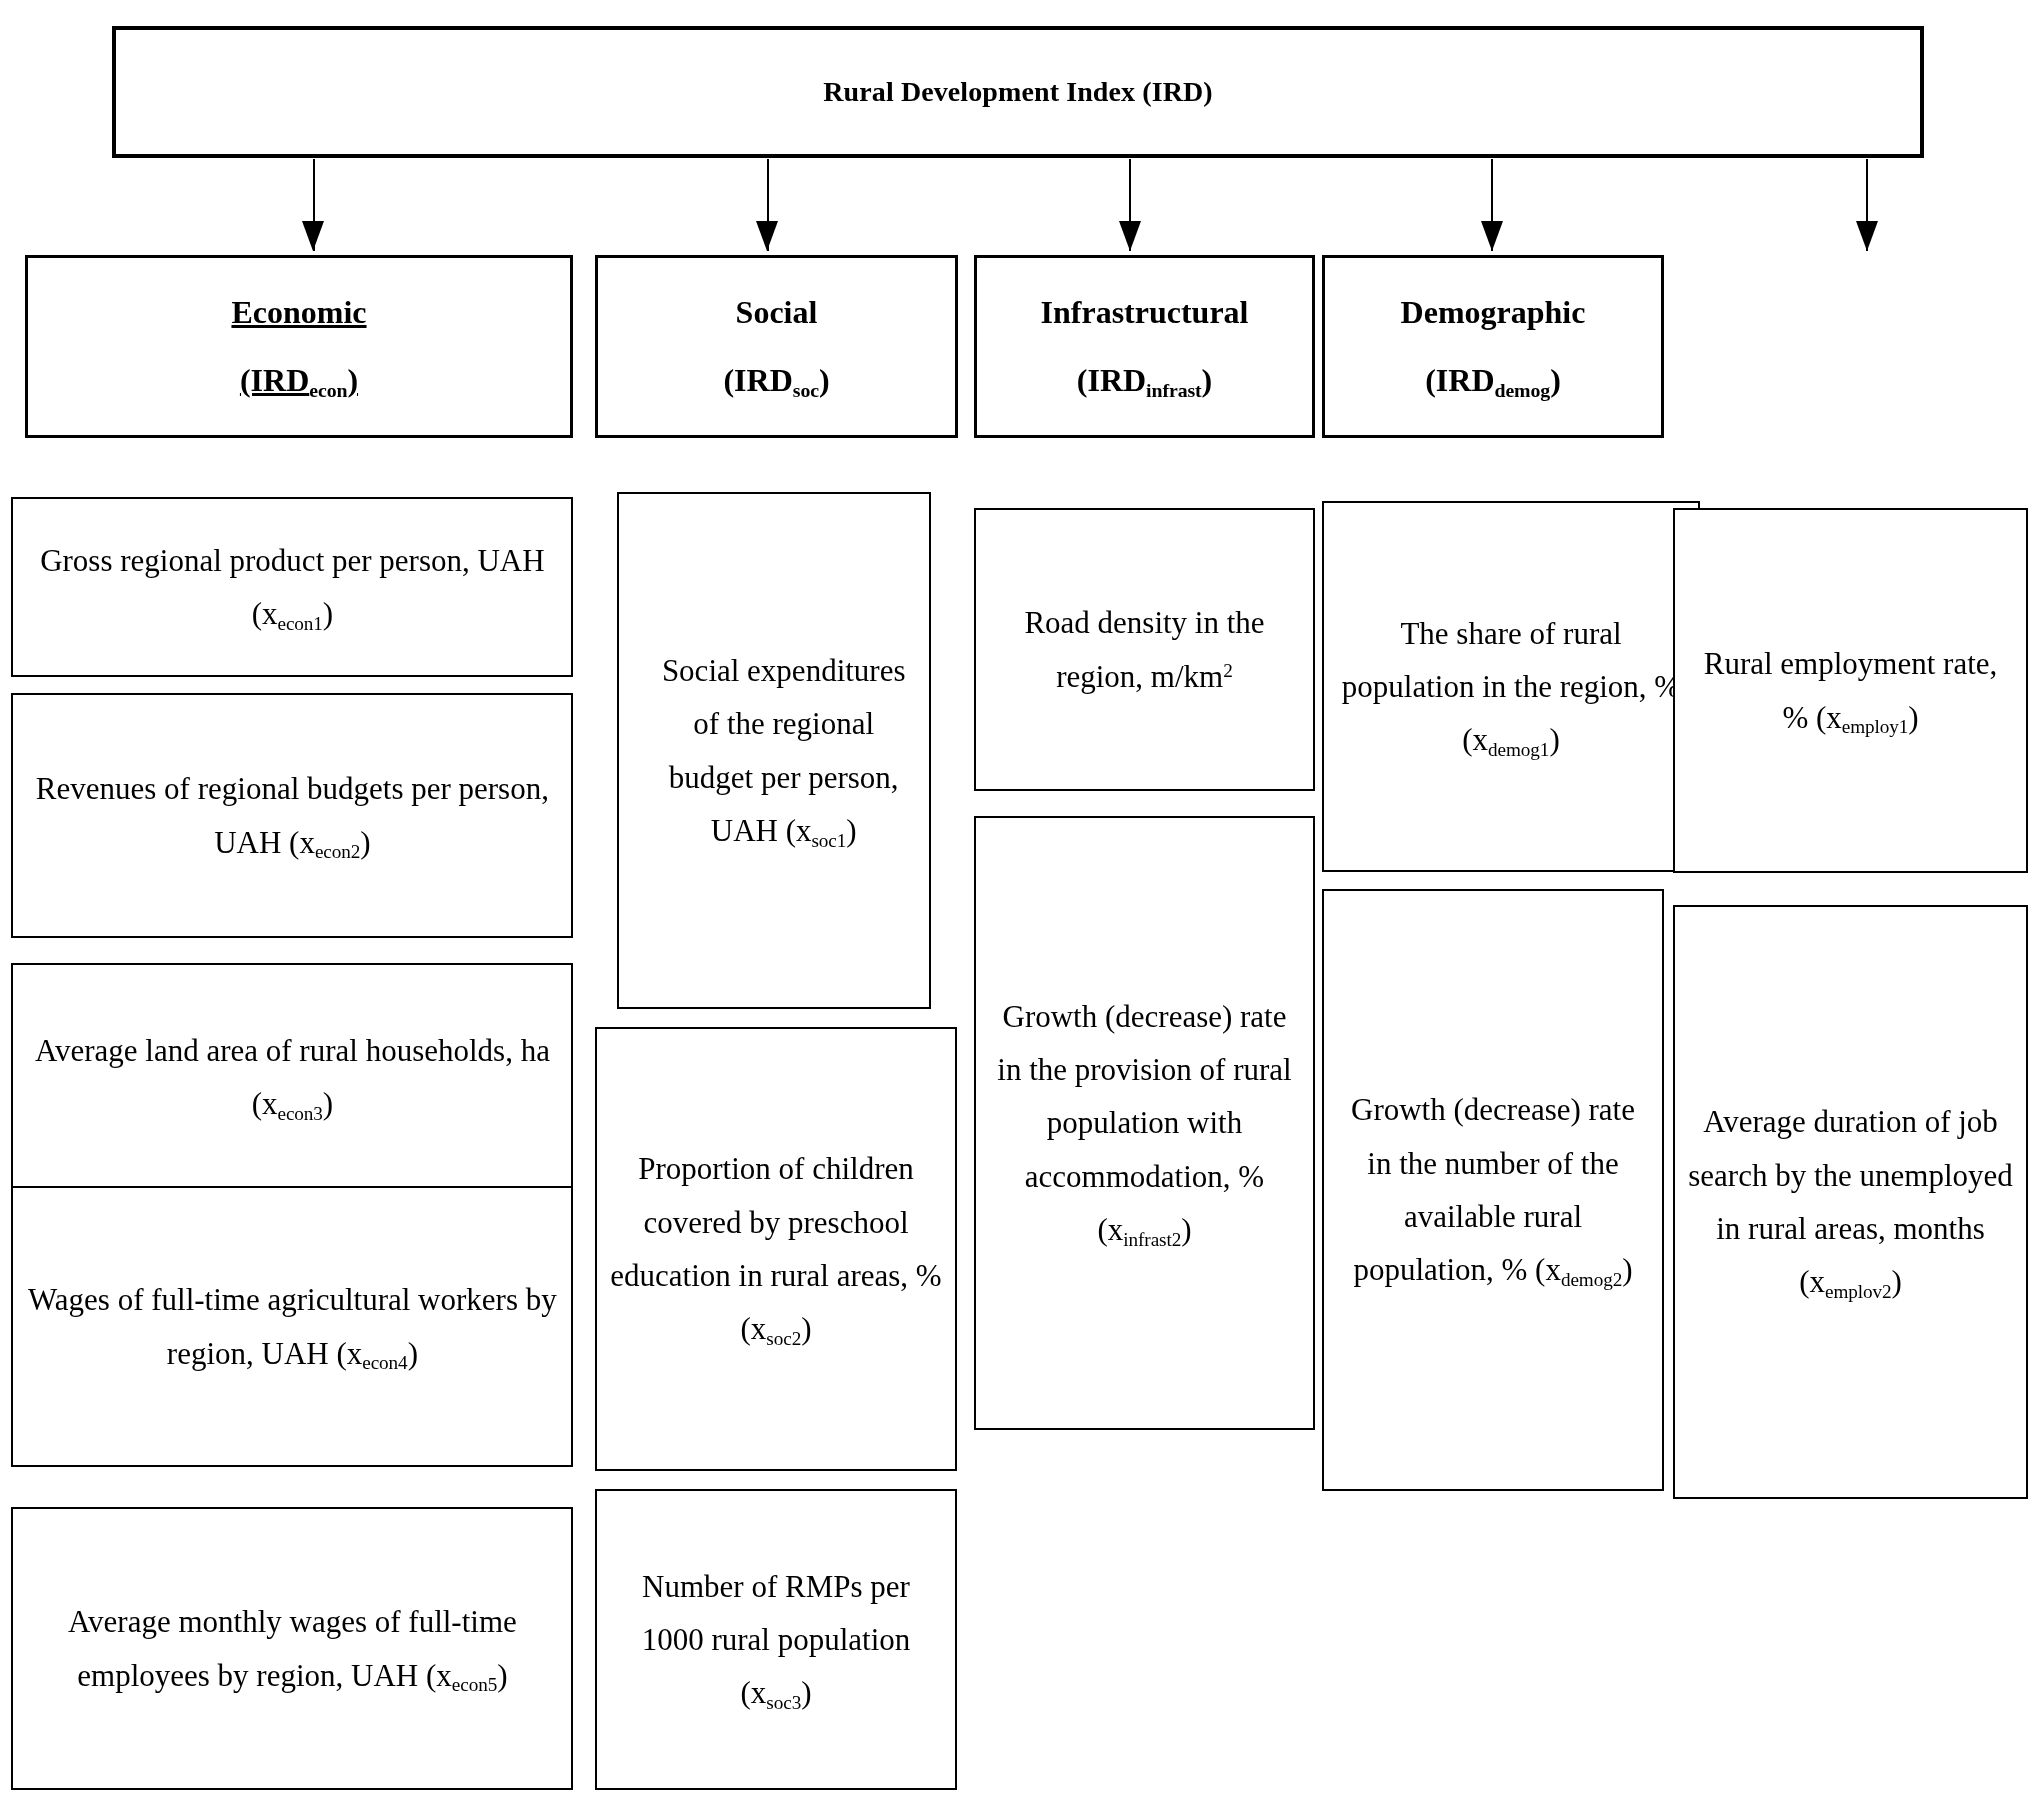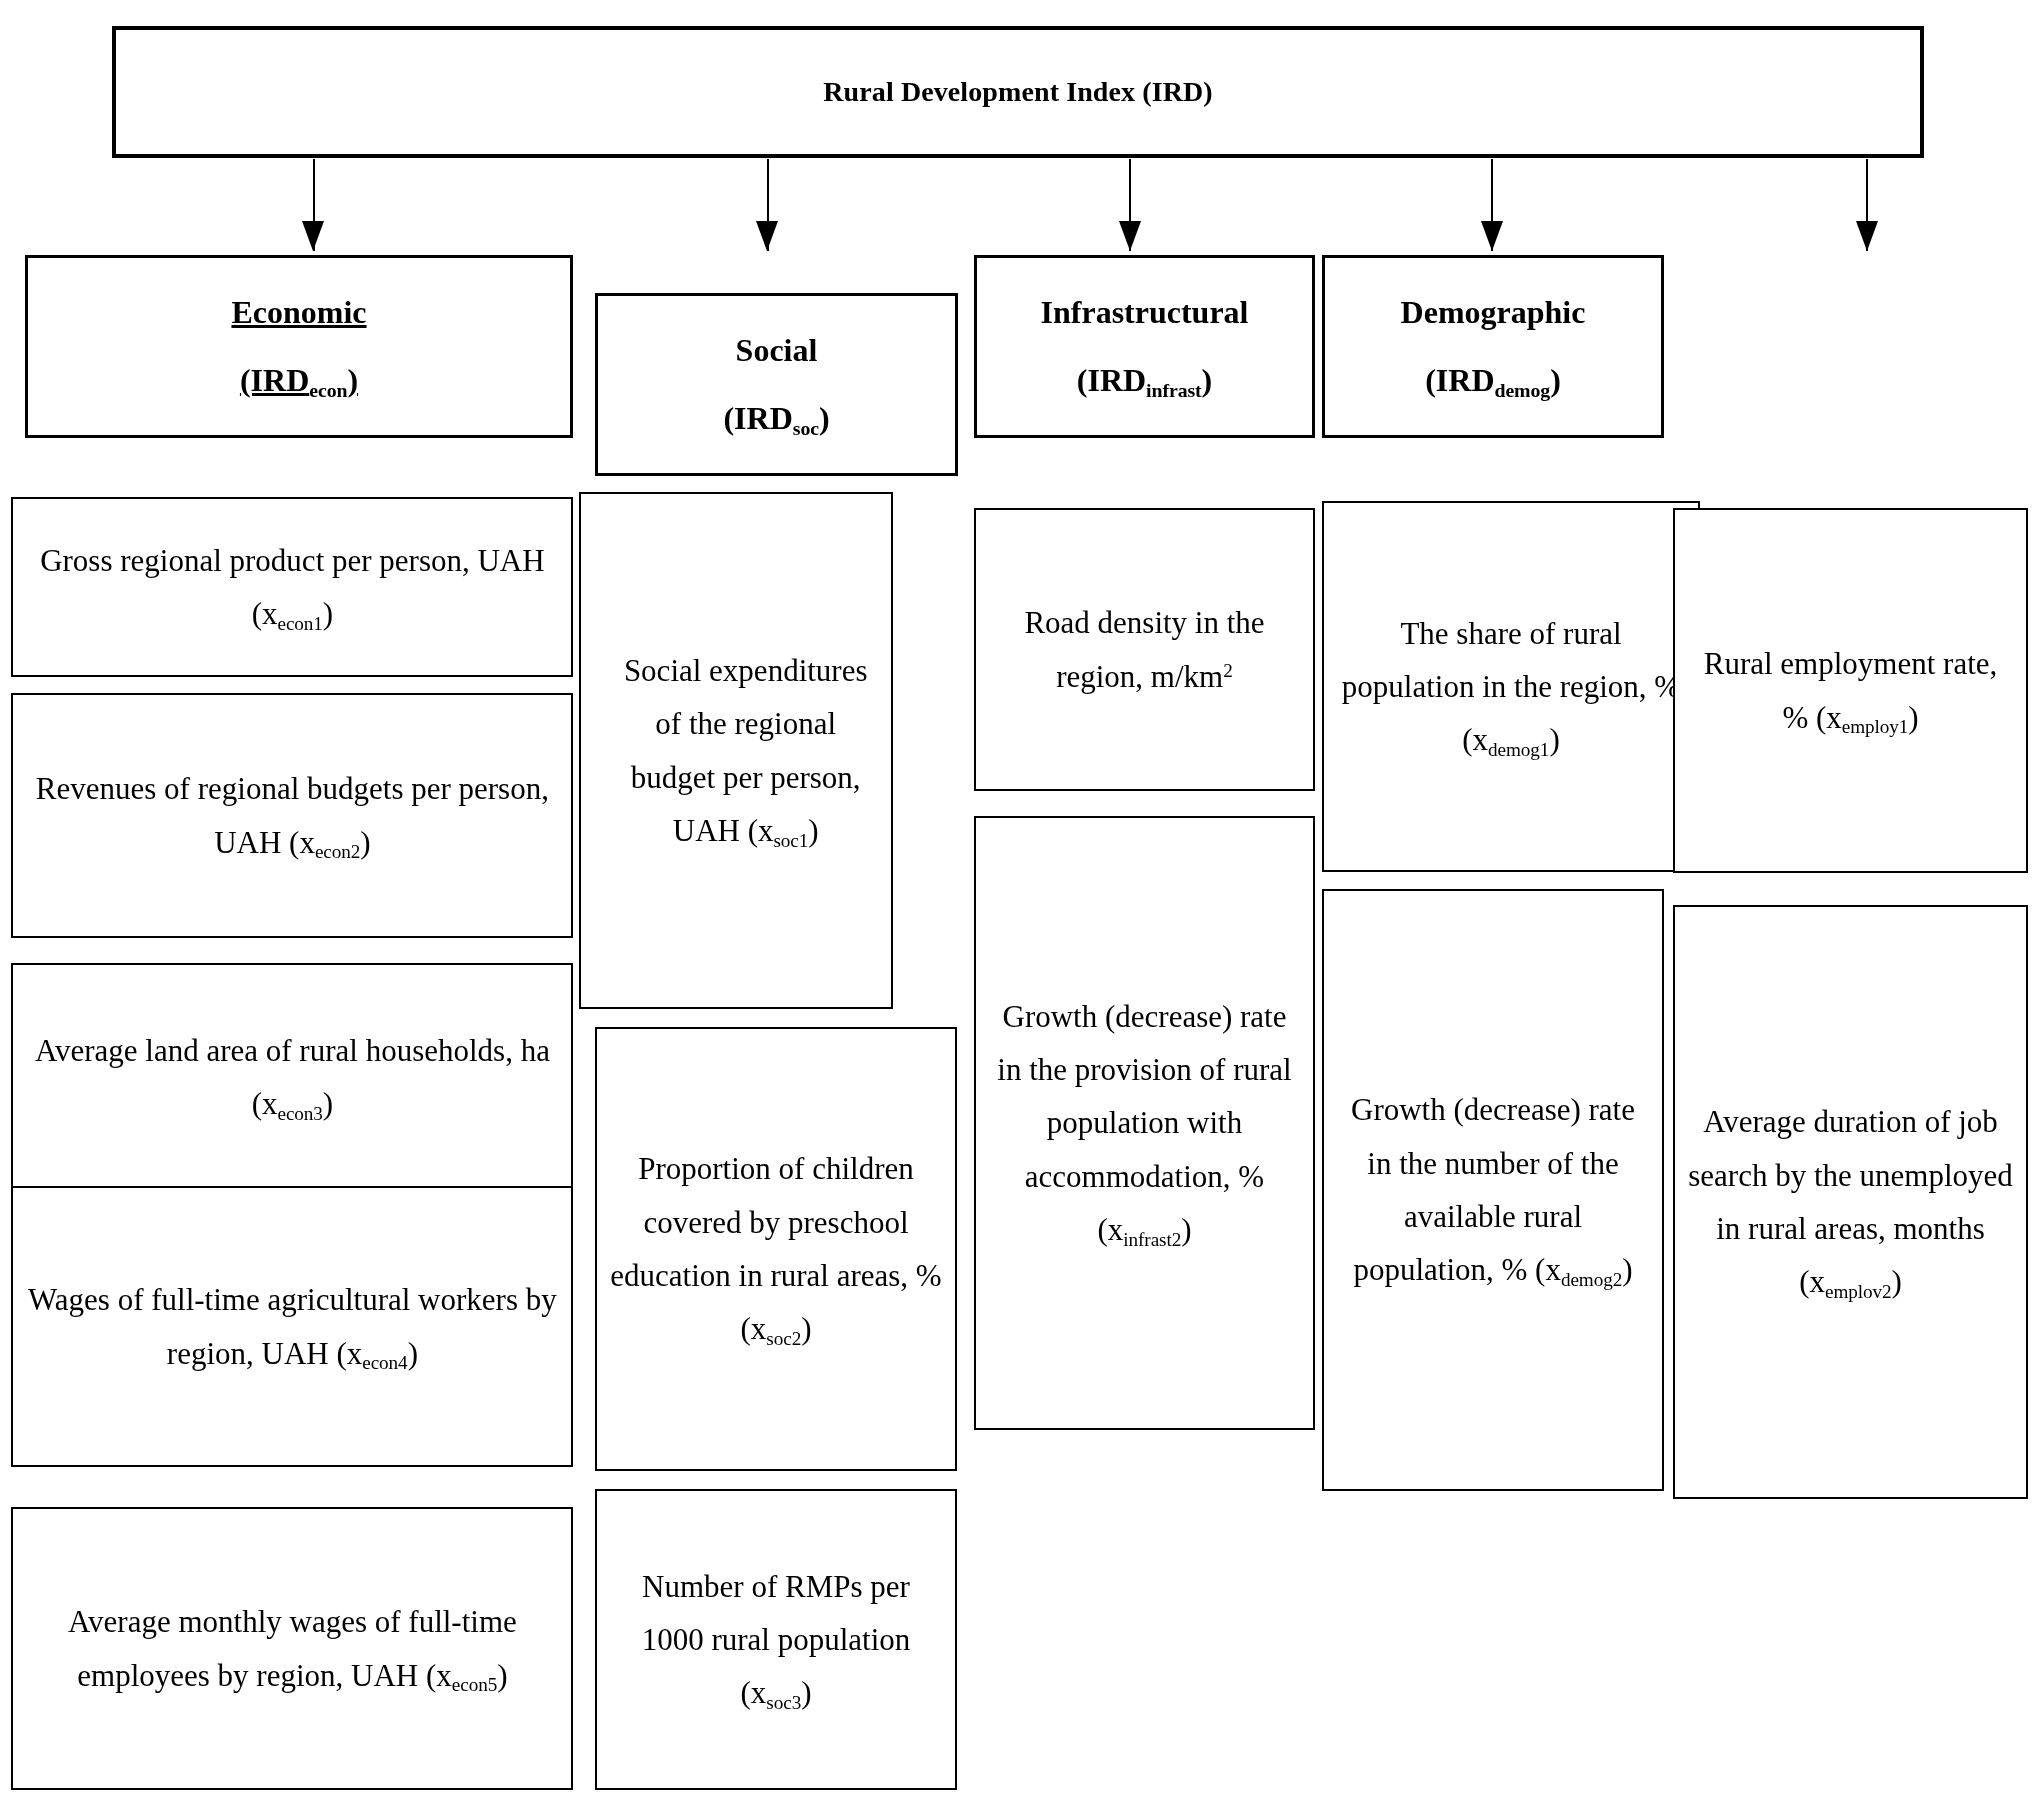--- a/index.html
+++ b/index.html
@@ -125,21 +125,21 @@
   <div class="arrow-head" style="left:1481px; top:221px;"></div>
 
   <div class="v-line" style="left:1866px; top:159px; height:92px;"></div>
   <div class="arrow-head" style="left:1856px; top:221px;"></div>
 
   <div class="box cat-box" style="left:25px; top:255px; width:548px; height:183px;text-decoration:underline;">
     <div class="cat-name">Economic</div>
     <div class="cat-code"><span>(IRD</span><sub>econ</sub><span>)</span></div>
   </div>
 
-  <div class="box cat-box" style="left:595px; top:255px; width:363px; height:183px;margin-top:38px;">
+  <div class="box cat-box" style="left:595px; top:255px; width:363px; height:183px;">
     <div class="cat-name">Social</div>
     <div class="cat-code"><span>(IRD</span><sub>soc</sub><span>)</span></div>
   </div>
 
   <div class="box cat-box" style="left:974px; top:255px; width:341px; height:183px;">
     <div class="cat-name">Infrastructural</div>
     <div class="cat-code"><span>(IRD</span><sub>infrast</sub><span>)</span></div>
   </div>
 
   <div class="box cat-box" style="left:1322px; top:255px; width:342px; height:183px;">
@@ -171,21 +171,21 @@
       <span class="ind-label"><span>(x</span><sub>econ4</sub><span>)</span></span>
     </div>
   </div>
 
   <div class="box ind-box" style="left:11.4px; top:1507px; width:562px; height:283px;">
     <div class="ind-text"><span>Average monthly wages of full-time employees by region, UAH</span>
       <span class="ind-label"><span>(x</span><sub>econ5</sub><span>)</span></span>
     </div>
   </div>
 
-  <div class="box ind-box" style="left:579px; top:492px; width:314px; height:517px;padding-left:32px;">
+  <div class="box ind-box" style="left:617px; top:492px; width:314px; height:517px;padding-left:32px;">
     <div class="ind-text"><span>Social expenditures of the regional budget per person, UAH</span>
       <span class="ind-label"><span>(x</span><sub>soc1</sub><span>)</span></span>
     </div>
   </div>
 
   <div class="box ind-box" style="left:595px; top:1027px; width:362px; height:444px;">
     <div class="ind-text"><span>Proportion of children covered by preschool education in rural areas, %</span>
       <span class="ind-label"><span>(x</span><sub>soc2</sub><span>)</span></span>
     </div>
   </div>

